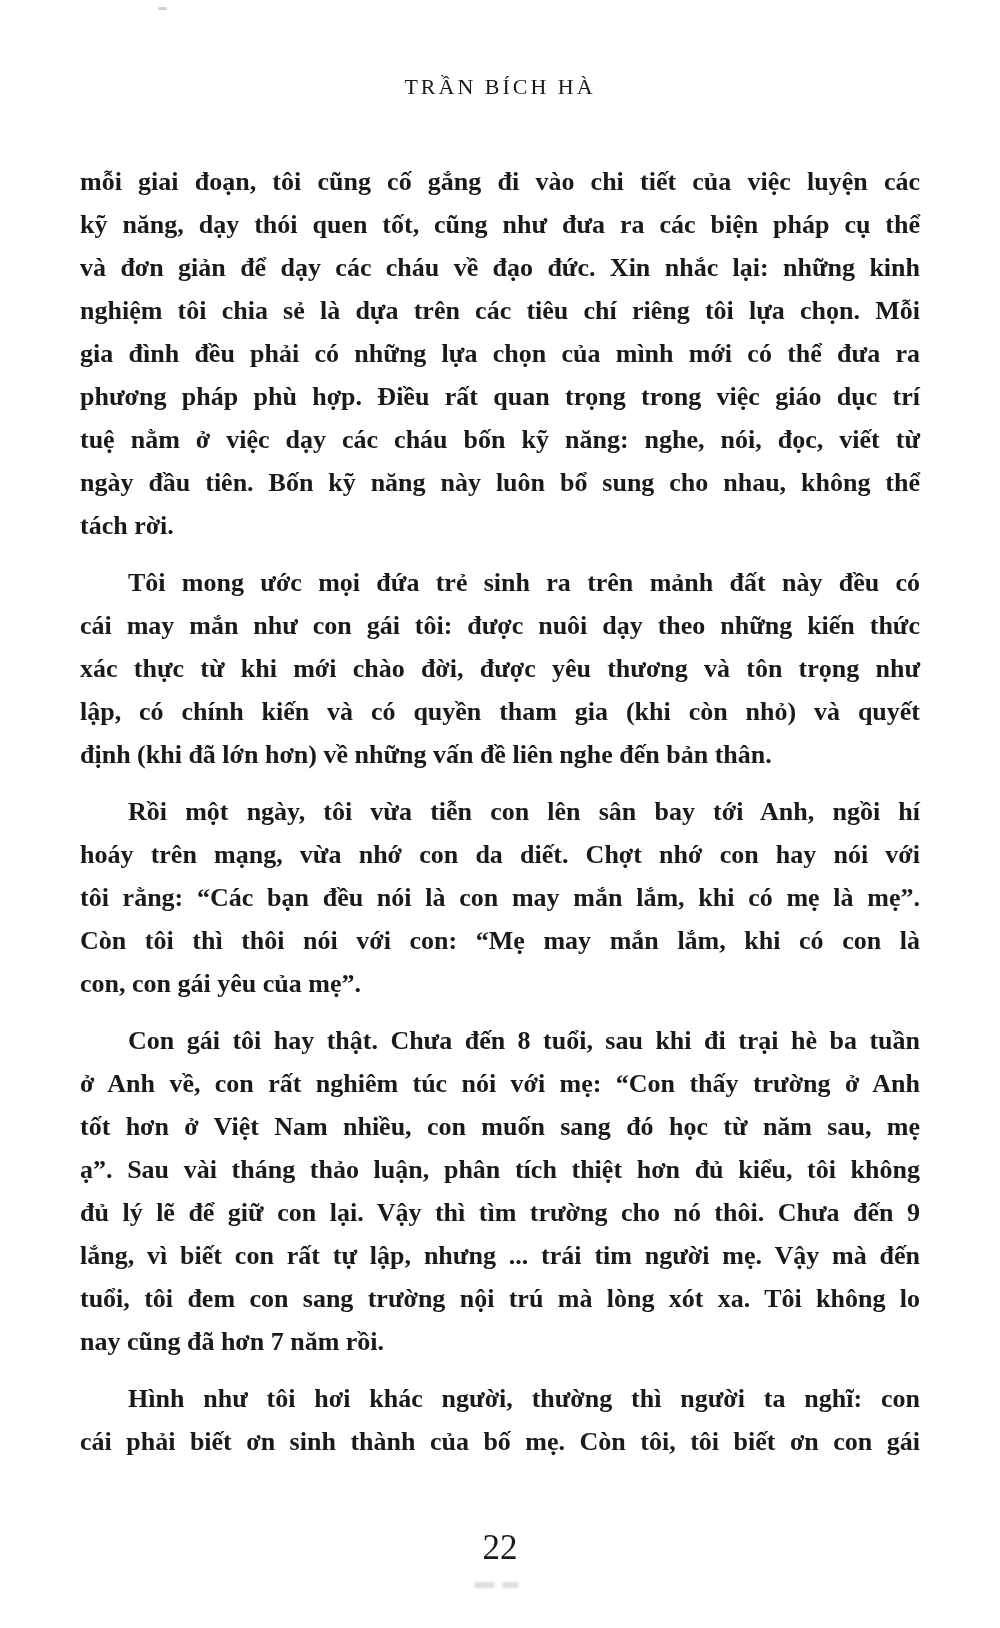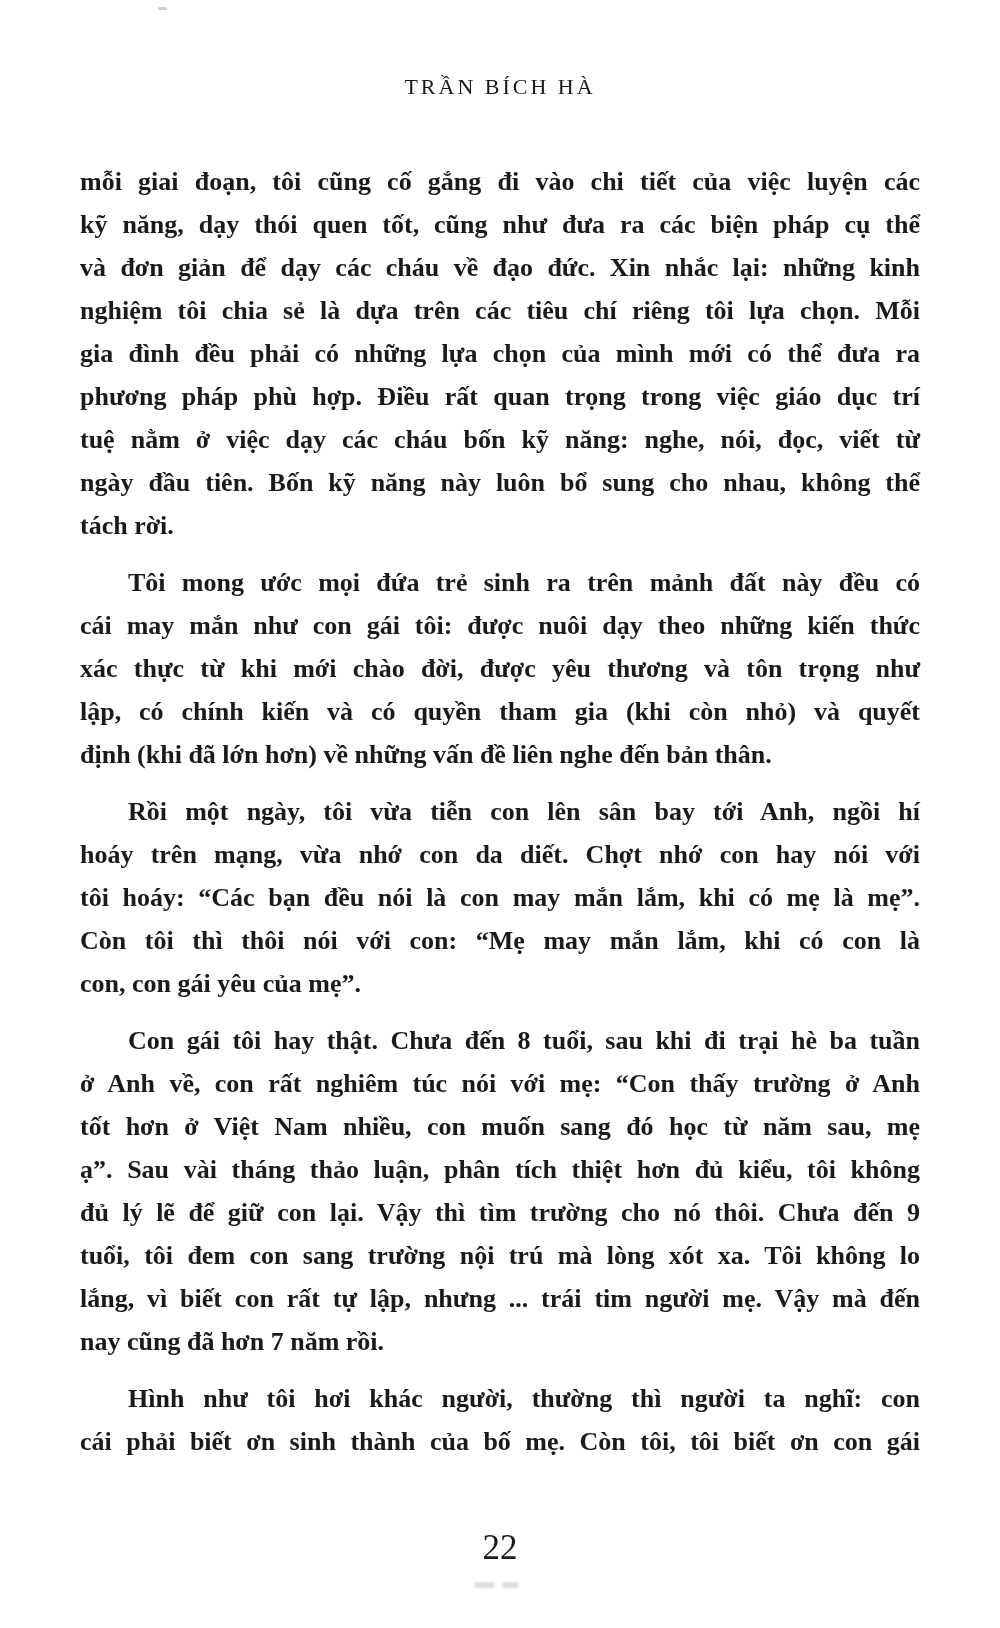--- a/index.html
+++ b/index.html
@@ -118,32 +118,32 @@
       <div class="para">
         <div class="line firstindent">Tôi mong ước mọi đứa trẻ sinh ra trên mảnh đất này đều có</div>
         <div class="line">cái may mắn như con gái tôi: được nuôi dạy theo những kiến thức</div>
         <div class="line">xác thực từ khi mới chào đời, được yêu thương và tôn trọng như</div>
         <div class="line">lập, có chính kiến và có quyền tham gia (khi còn nhỏ) và quyết</div>
         <div class="line lastline">định (khi đã lớn hơn) về những vấn đề liên nghe đến bản thân.</div>
       </div>
       <div class="para">
         <div class="line firstindent">Rồi một ngày, tôi vừa tiễn con lên sân bay tới Anh, ngồi hí</div>
         <div class="line">hoáy trên mạng, vừa nhớ con da diết. Chợt nhớ con hay nói với</div>
-        <div class="line">tôi hoáy: “Các bạn đều nói là con may mắn lắm, khi có mẹ là mẹ”.</div>
+        <div class="line">tôi rằng: “Các bạn đều nói là con may mắn lắm, khi có mẹ là mẹ”.</div>
         <div class="line">Còn tôi thì thôi nói với con: “Mẹ may mắn lắm, khi có con là</div>
         <div class="line lastline">con, con gái yêu của mẹ”.</div>
       </div>
       <div class="para">
         <div class="line firstindent">Con gái tôi hay thật. Chưa đến 8 tuổi, sau khi đi trại hè ba tuần</div>
         <div class="line">ở Anh về, con rất nghiêm túc nói với mẹ: “Con thấy trường ở Anh</div>
         <div class="line">tốt hơn ở Việt Nam nhiều, con muốn sang đó học từ năm sau, mẹ</div>
         <div class="line">ạ”. Sau vài tháng thảo luận, phân tích thiệt hơn đủ kiểu, tôi không</div>
         <div class="line">đủ lý lẽ để giữ con lại. Vậy thì tìm trường cho nó thôi. Chưa đến 9</div>
+        <div class="line">lắng, vì biết con rất tự lập, nhưng ... trái tim người mẹ. Vậy mà đến</div>
         <div class="line">tuổi, tôi đem con sang trường nội trú mà lòng xót xa. Tôi không lo</div>
-        <div class="line">lắng, vì biết con rất tự lập, nhưng ... trái tim người mẹ. Vậy mà đến</div>
         <div class="line lastline">nay cũng đã hơn 7 năm rồi.</div>
       </div>
       <div class="para">
         <div class="line firstindent">Hình như tôi hơi khác người, thường thì người ta nghĩ: con</div>
         <div class="line">cái phải biết ơn sinh thành của bố mẹ. Còn tôi, tôi biết ơn con gái</div>
       </div>
     </div>
 
   <div class="page-number" style="color: rgb(26, 26, 26);">22</div>
 

